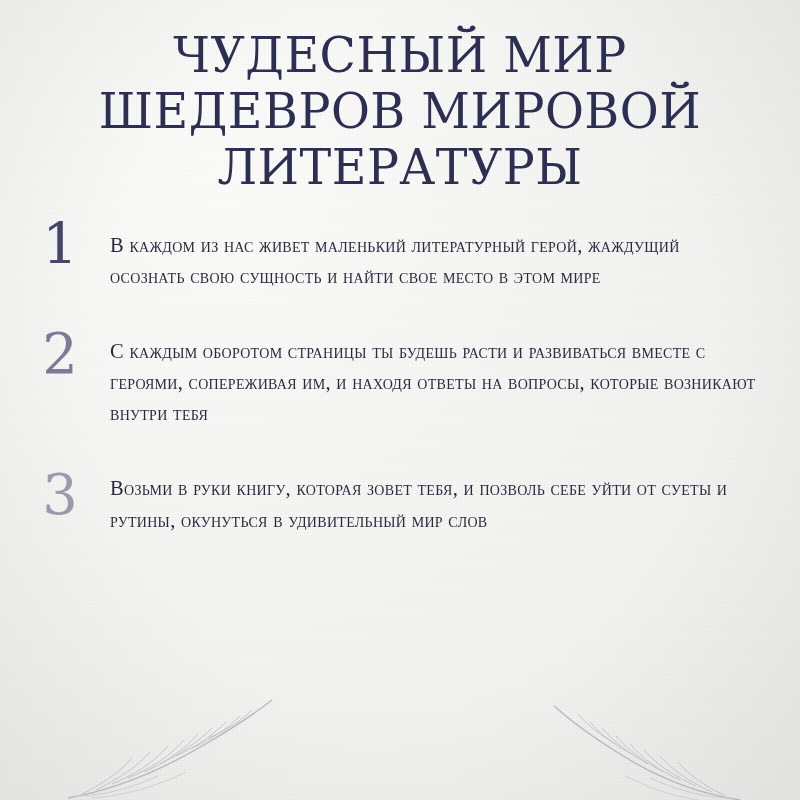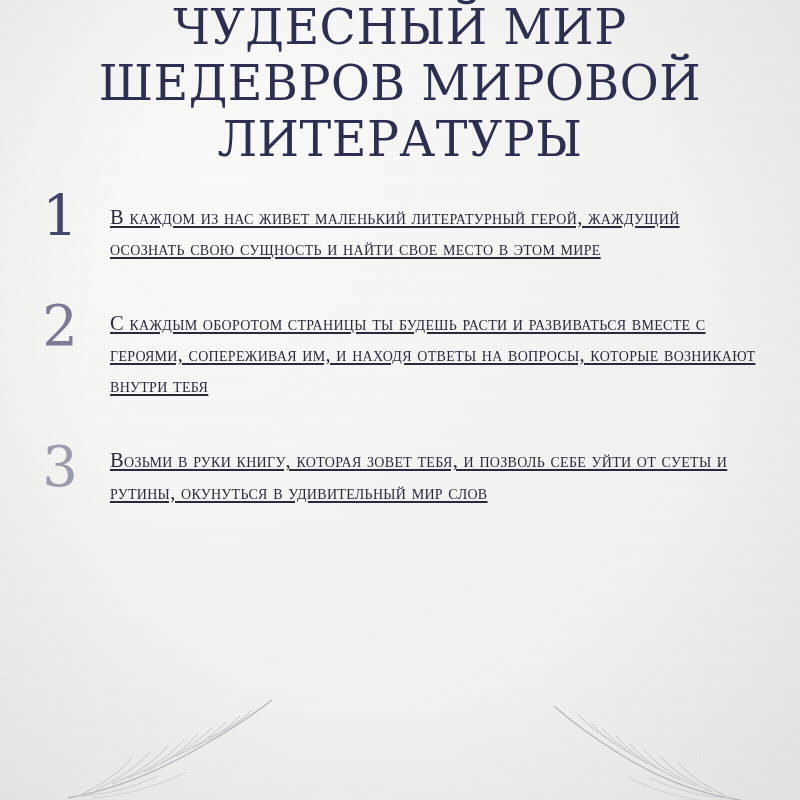--- a/index.html
+++ b/index.html
@@ -39,20 +39,21 @@
     content: "";
     position: absolute;
     inset: 0;
     pointer-events: none;
     background: radial-gradient(ellipse at 50% 45%, rgba(255,255,255,0) 55%, rgba(120,120,125,0.10) 100%);
   }
 
   .title-block {
     position: relative;
     z-index: 3;
+    padding-top: 28px;
     text-align: center;
   }
   .title-line {
     display: block;
     color: #2c2e52;
     font-family: "DejaVu Serif", "Liberation Serif", serif;
     font-weight: 400;
     letter-spacing: 0.5px;
     line-height: 1.14;
     text-transform: uppercase;
@@ -91,21 +92,20 @@
   .point-number.faded-3 { opacity: 0.45; top: -6px; }
 
   .point-text {
     color: #2a2a3f;
     font-family: "Liberation Serif", serif;
     font-size: 20.5px;
     line-height: 1.52;
     letter-spacing: 0.3px;
     font-variant: small-caps;
     text-transform: lowercase;
-    text-decoration: underline;
   }
   .point-text::first-letter {
     text-transform: uppercase;
   }
 
   
   .feather {
     position: absolute;
     z-index: 2;
     pointer-events: none;

